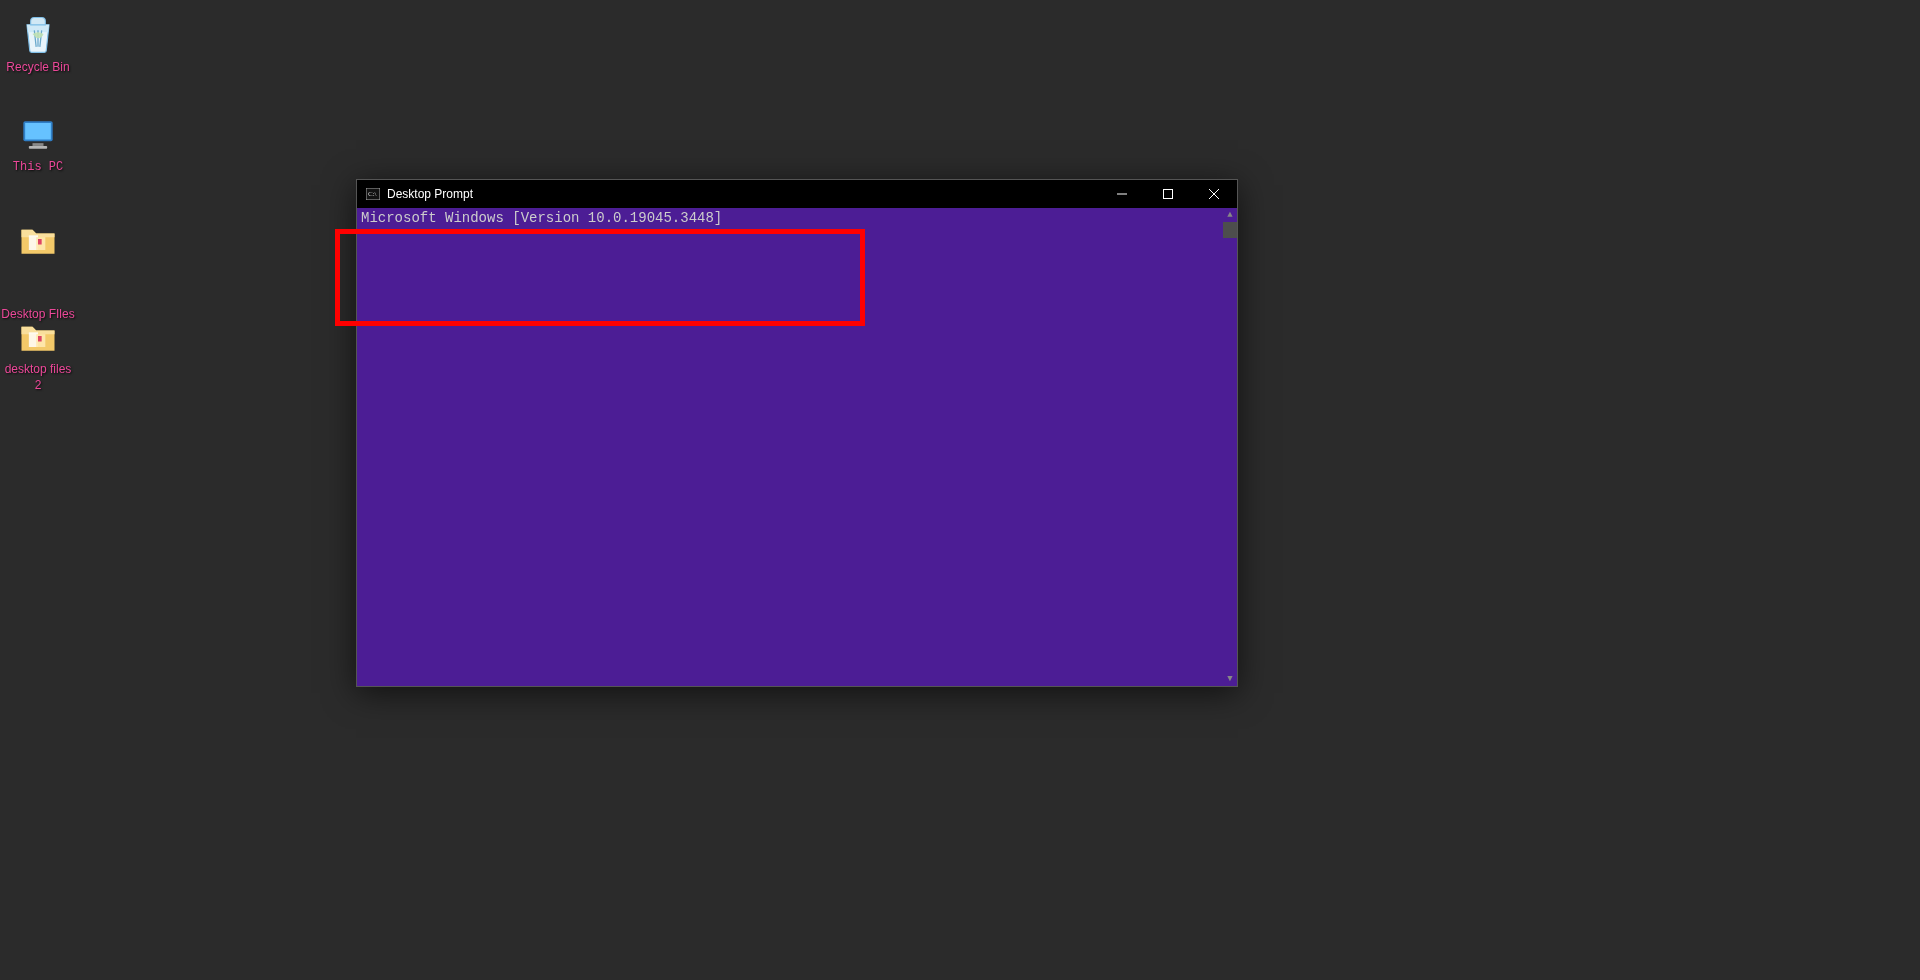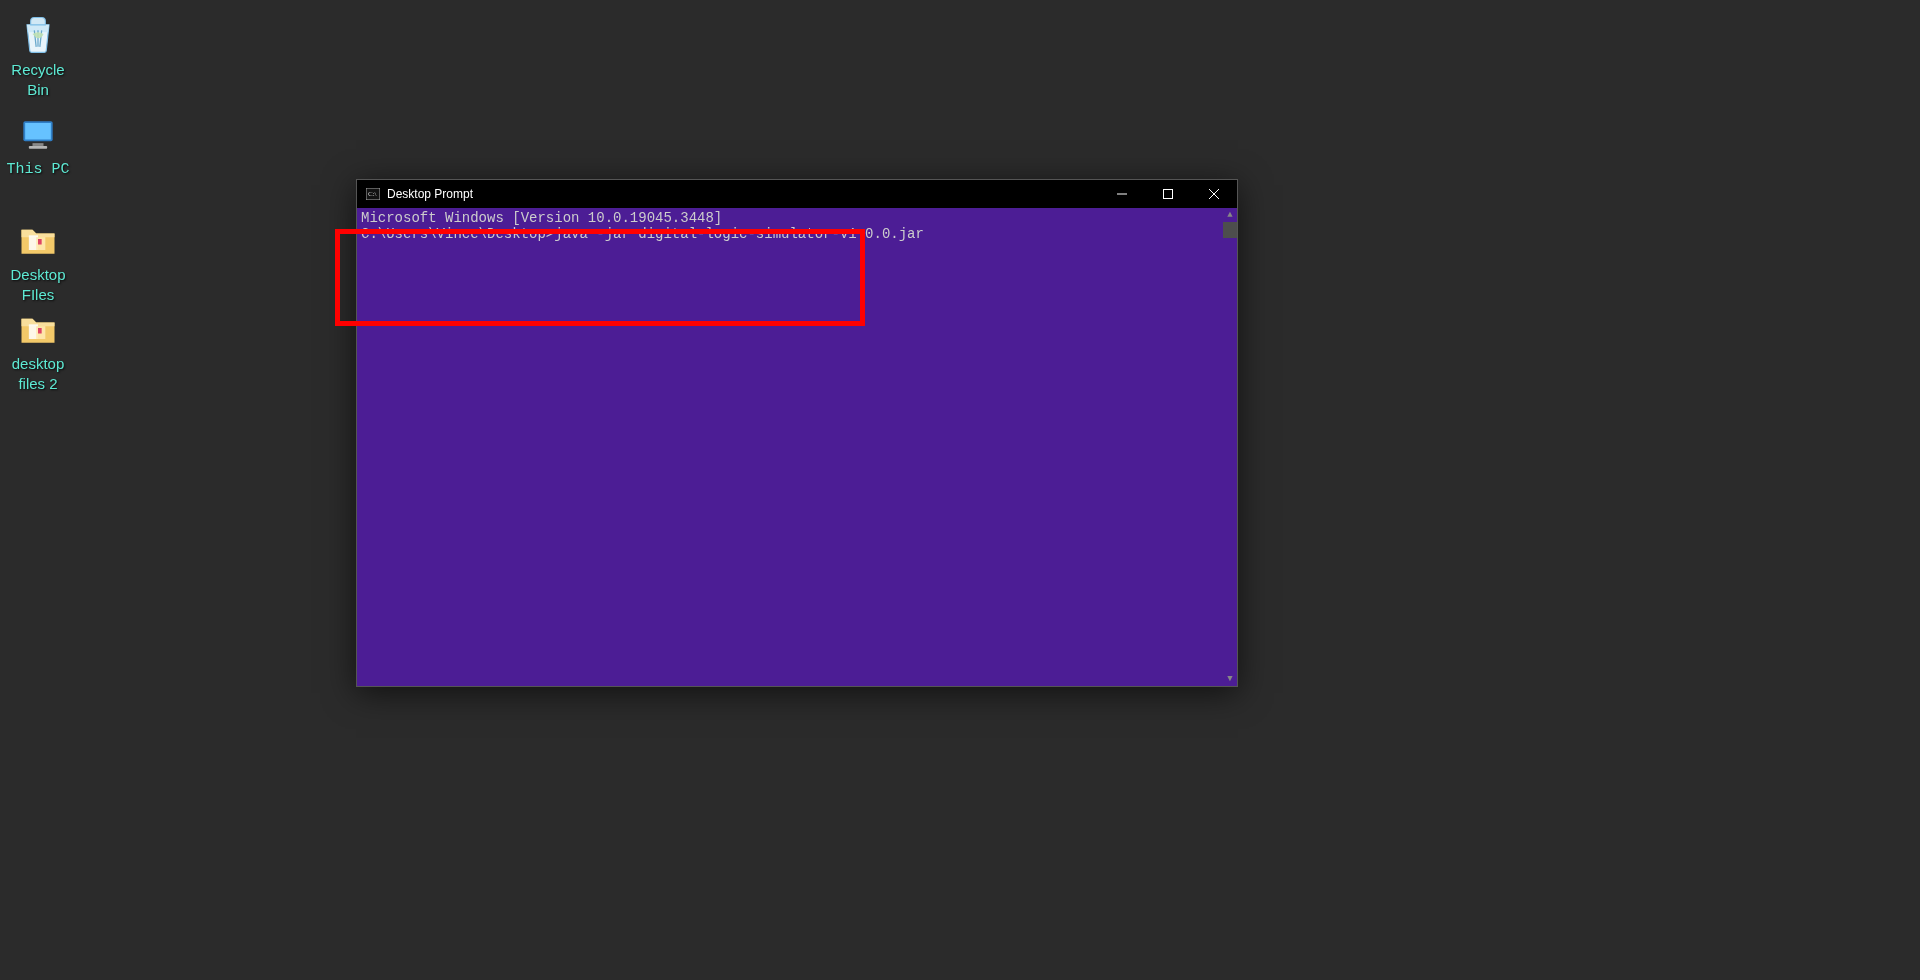--- a/index.html
+++ b/index.html
@@ -19,30 +19,30 @@
     flex-direction: column;
     align-items: center;
     text-align: center;
     cursor: pointer;
   }
   .desktop-icon .icon-img {
     width: 48px; height: 48px;
     display: flex; align-items: center; justify-content: center;
   }
   .desktop-icon .label {
-    font-size: 15px;
-    color: #5eead4;
+    font-size: 12px;
+    color: #ec4899;
     margin-top: 2px;
     text-shadow: 1px 1px 2px rgba(0,0,0,.8);
     line-height: 1.3;
   }
   #icon-recycle { left: 0px; top: 10px; }
   #icon-thispc  { left: 0px; top: 110px; font-family: Liberation Mono, monospace; }
-  #icon-folder1 { left: 0px; top: 215px; }
-  #icon-folder2 { left: 0px; top: 304px; }
+  #icon-folder1 { left: 0px; top: 215px; gap: 42px; }
+  #icon-folder2 { left: 0px; top: 312px; }
 
   
   .cmd-window {
     position: absolute;
     left: 356px; top: 179px;
     width: 882px; height: 508px;
     background: #0c0c0c;
     border: 1px solid #555;
     box-shadow: 0 6px 30px rgba(0,0,0,.6);
     font-family: Consolas, "Courier New", monospace;
@@ -186,21 +186,20 @@
       <svg width="10" height="10" viewBox="0 0 10 10">
           <line x1="0" y1="0" x2="10" y2="10" stroke="#fff" stroke-width="1"></line>
           <line x1="10" y1="0" x2="0" y2="10" stroke="#fff" stroke-width="1"></line>
         </svg>
     </div>
   </div>
   <div class="cmd-body">
     <div class="cmd-line">Microsoft Windows [Version 10.0.19045.3448]</div>
     <div class="cmd-line"></div>
     <div class="cmd-line"></div>
-    <div class="cmd-line">C:\Users\Vince\Desktop&gt;java -jar digital-logic-simulator-v1.0.0.jar</div>
 
     <div class="cmd-scrollbar">
       <div class="arrow up">▲</div>
       <div class="thumb"></div>
       <div class="arrow down">▼</div>
     </div>
   </div>
 </div>
 
 <div class="highlight-box" id="hl" style="left: 335px; top: 229px; width: 530px; height: 97px;"></div>

